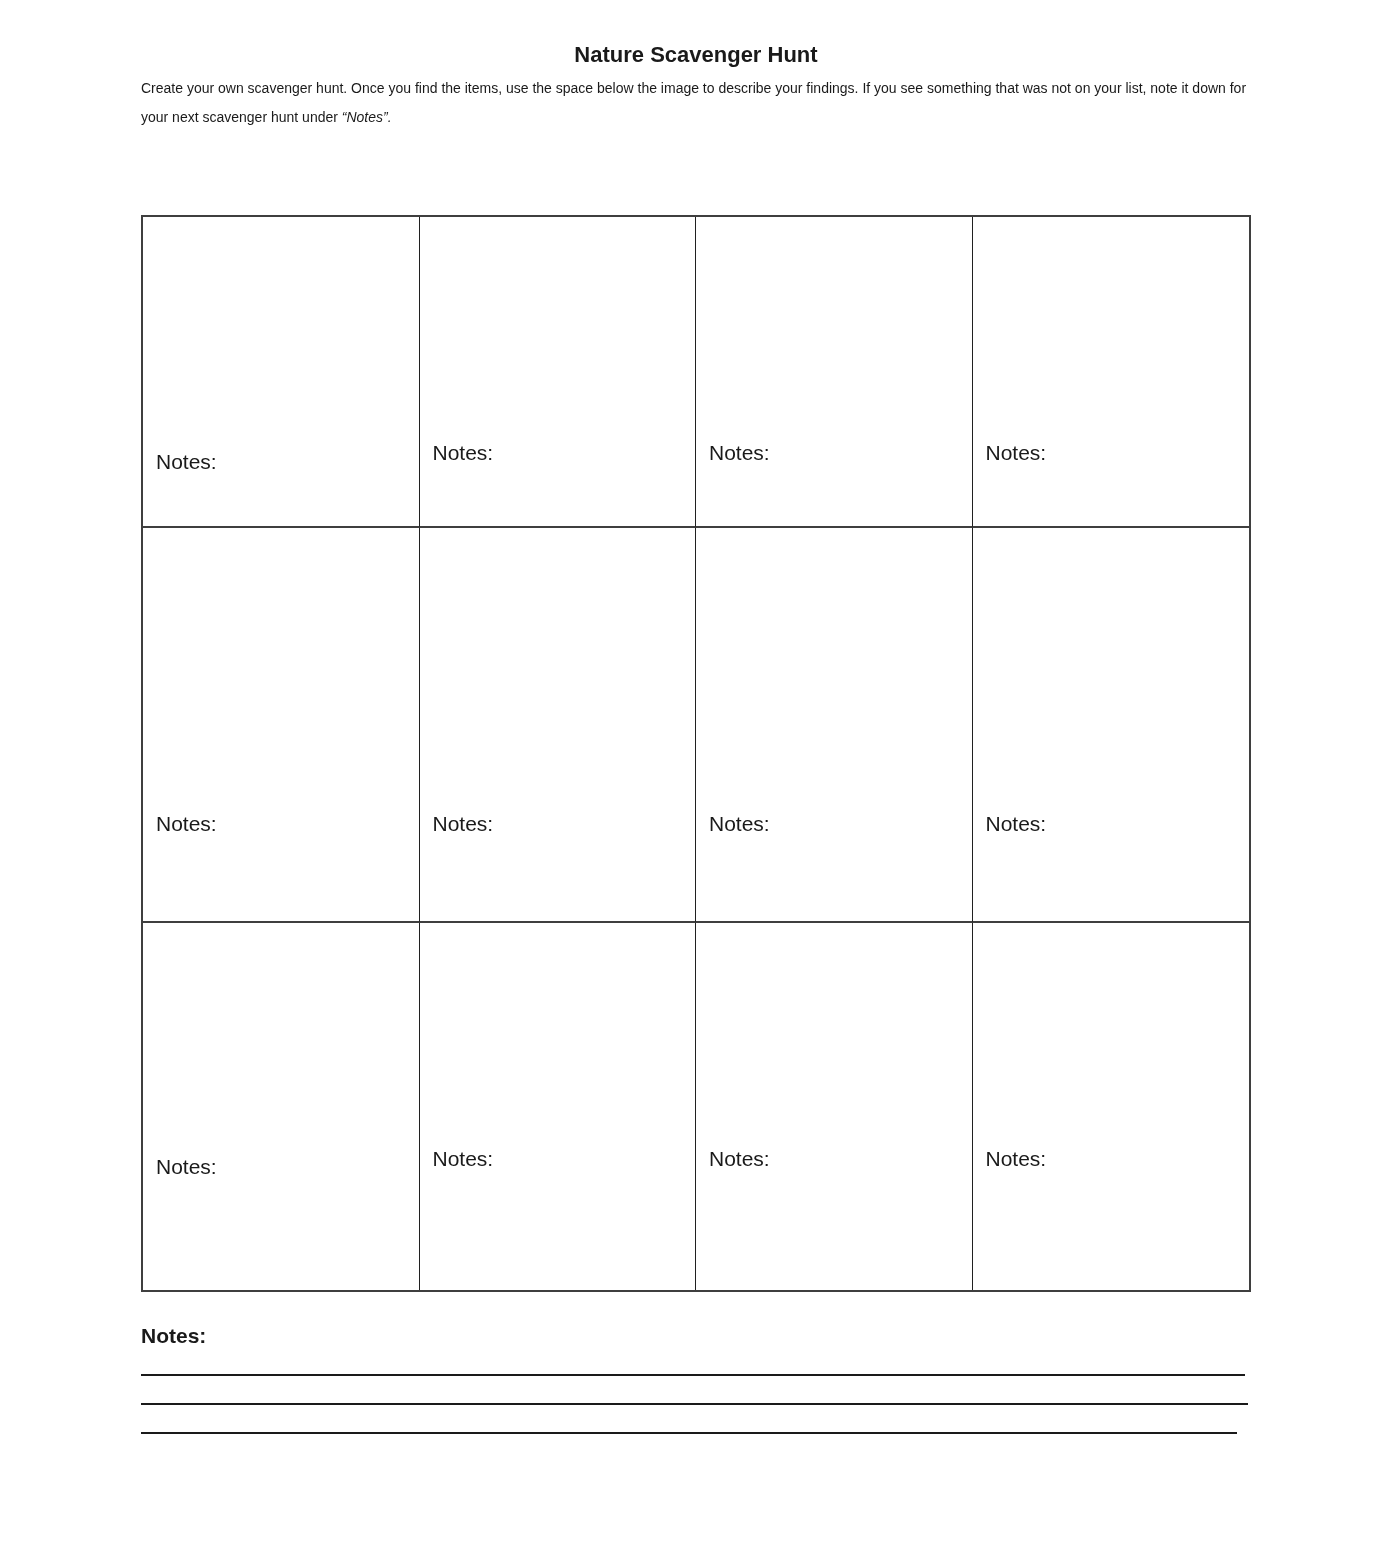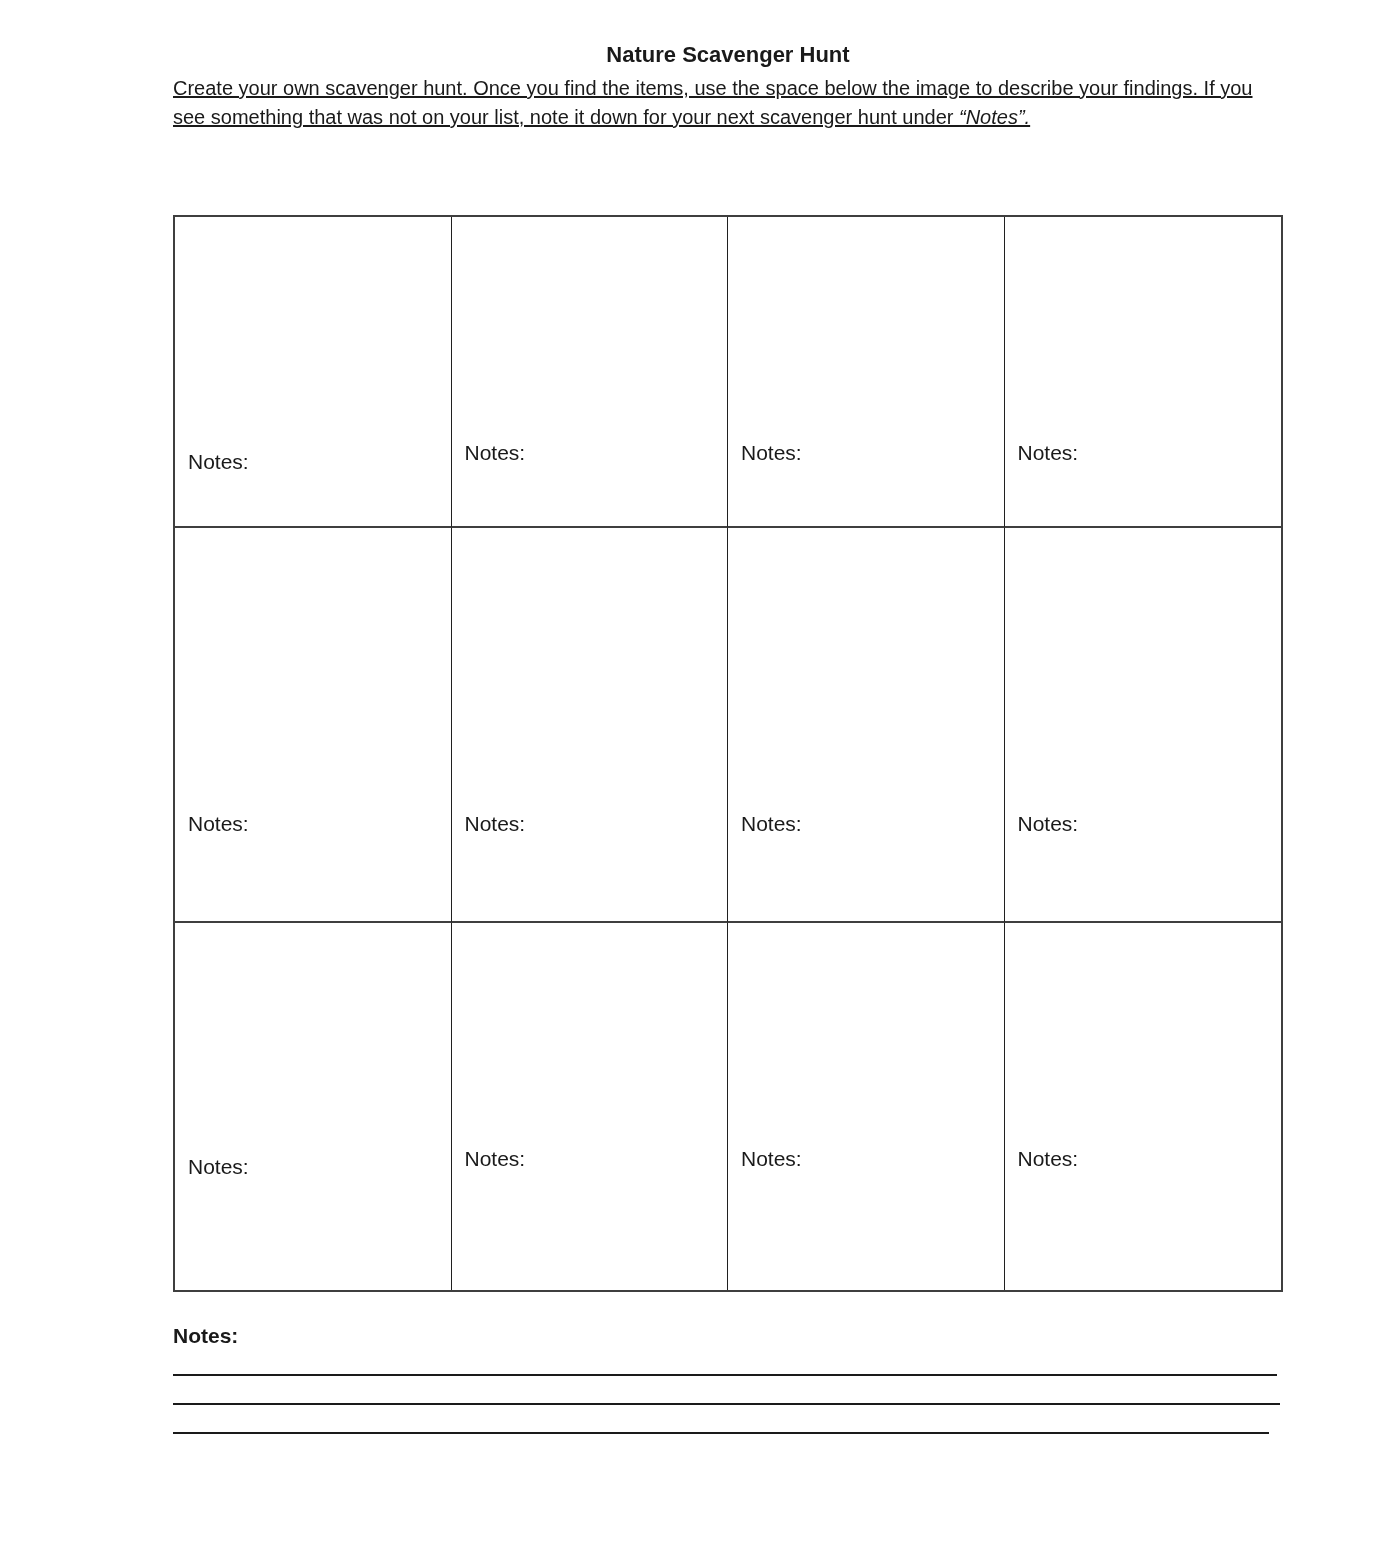--- a/index.html
+++ b/index.html
@@ -8,40 +8,38 @@
     background: #ffffff;
   }
   .page {
     width: 1254px;
     height: 1560px;
     position: relative;
     background: var(--bg-color, #ffffff);
     font-family: "Liberation Sans", sans-serif;
     color: var(--text-color, #1a1a1a);
     overflow: hidden;
-    padding-left: 32px;
   }
   .content {
     padding: 42px 0 0 141px;
     width: 1110px;
   }
   .title {
     width: 1110px;
     margin: 0;
     font-size: 22px;
     line-height: 26px;
     font-weight: bold;
     text-align: center;
   }
   .instructions {
     width: 1106px;
     margin: 6px 0 14px 0;
-    font-size: 20px;
+    font-size: 14px;
     line-height: 29px;
-    text-decoration: underline;
   }
   .instructions em { font-style: italic; }
 
   .grid-table {
     margin-top: 83px;
     width: 1110px;
     box-sizing: border-box;
     border: 2px solid var(--border-color, #3f3f3f);
     display: grid;
     grid-template-columns: repeat(4, 1fr);

